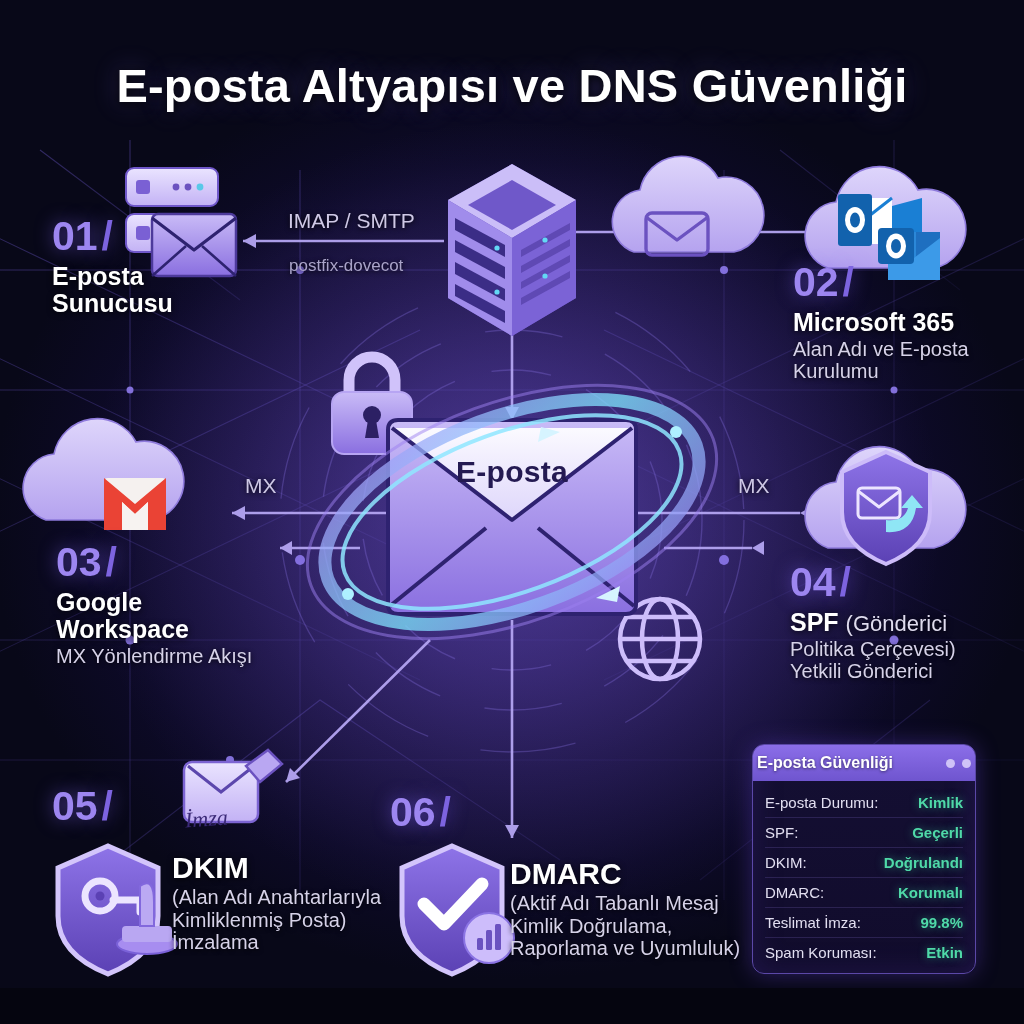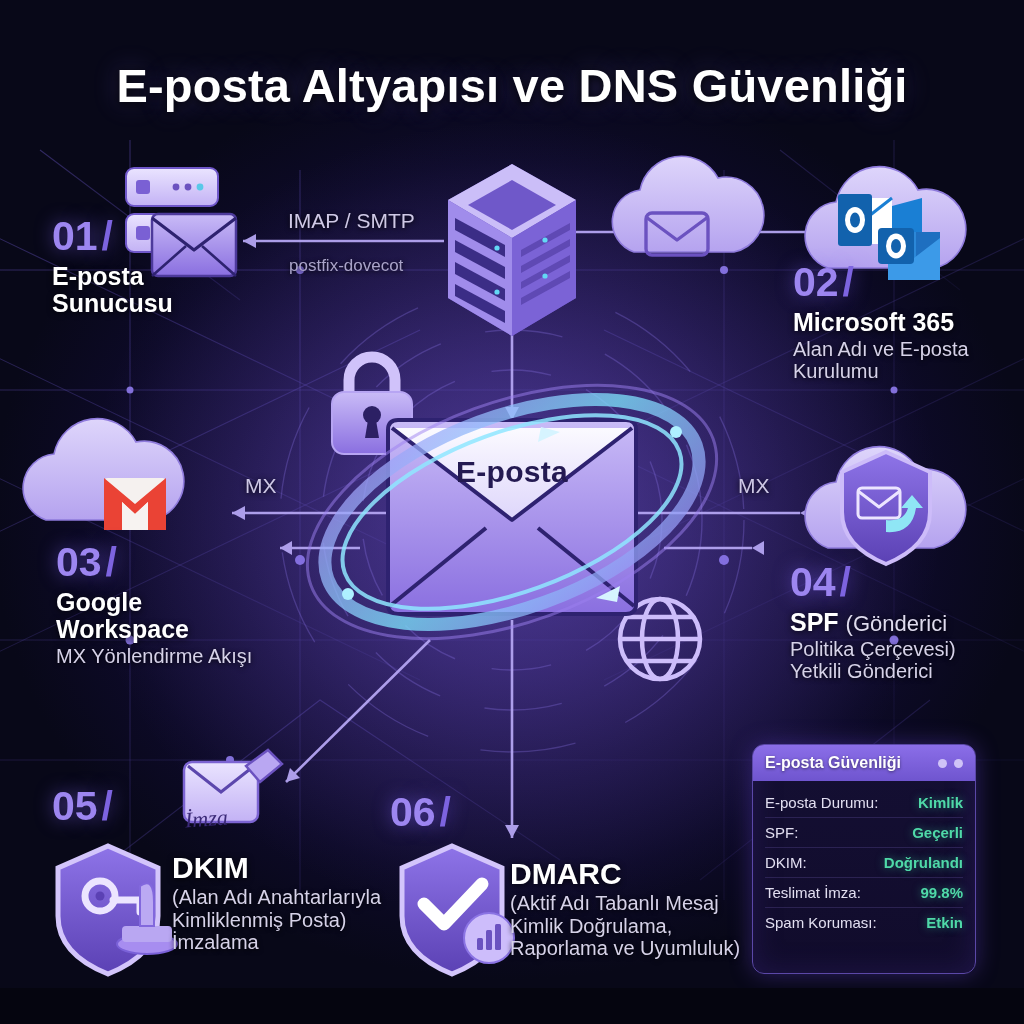--- a/index.html
+++ b/index.html
@@ -69,21 +69,21 @@
   
   .panel{
     position:absolute;left:752px;top:744px;width:222px;height:228px;
     border-radius:12px;overflow:hidden;
     background:linear-gradient(180deg,#140f33 0%,#110c2c 100%);
     border:1px solid #5b48a8;
     box-shadow:0 0 22px rgba(90,60,190,.45), inset 0 0 28px rgba(60,40,130,.35);
   }
   .panel-bar{
     height:36px;display:flex;align-items:center;justify-content:space-between;
-    padding:0 12px;background:linear-gradient(180deg,#8b6ee8 0%,#6f55cf 100%);
+    padding:0 4px;background:linear-gradient(180deg,#8b6ee8 0%,#6f55cf 100%);
   }
   .panel-title{font-size:16px;font-weight:bold;color:#ffffff;text-shadow:0 1px 3px rgba(0,0,0,.5);}
   .dots{display:flex;gap:7px;}
   .dot{width:9px;height:9px;border-radius:50%;background:#cfc3f7;}
   .panel-rows{padding:7px 12px 0;}
   .prow{
     display:flex;justify-content:space-between;align-items:baseline;
     padding:6px 0 6px;border-bottom:1px solid rgba(130,110,210,.22);
     font-size:15px;
   }
@@ -393,20 +393,24 @@
         </div>
         <div class="prow">
           <span class="pkey">SPF:</span>
           <span class="pval">Geçerli</span>
         </div>
         <div class="prow">
           <span class="pkey">DKIM:</span>
           <span class="pval">Doğrulandı</span>
         </div>
         <div class="prow">
+          <span class="pkey">DMARC:</span>
+          <span class="pval">Korumalı</span>
+        </div>
+        <div class="prow">
           <span class="pkey">Teslimat İmza:</span>
           <span class="pval">99.8%</span>
         </div>
         <div class="prow">
           <span class="pkey">Spam Koruması:</span>
           <span class="pval">Etkin</span>
         </div>
       </div>
   </div>
 

